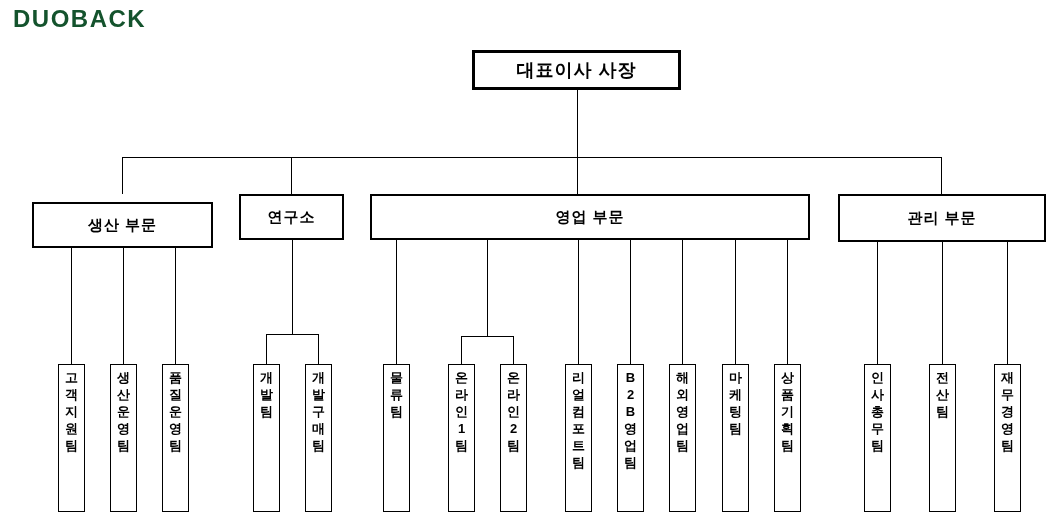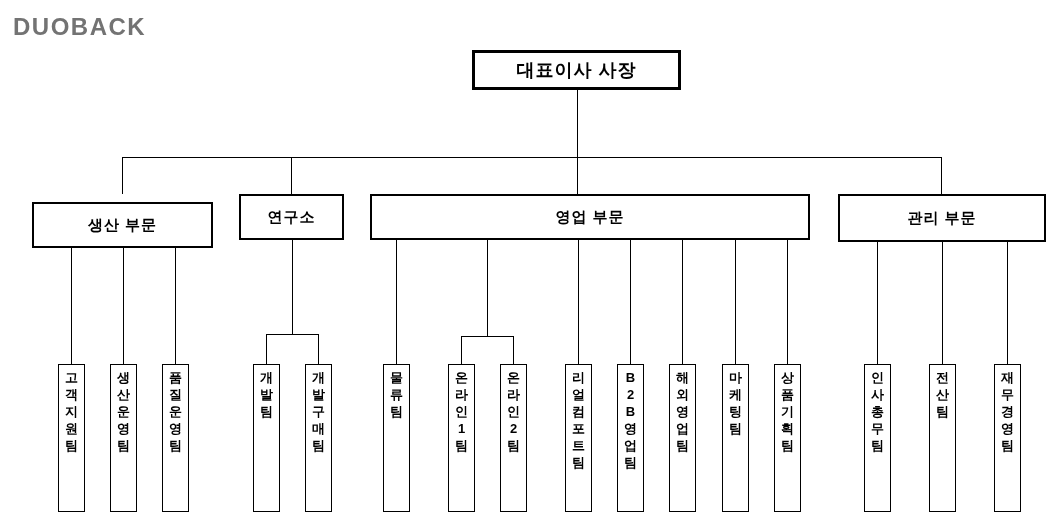--- a/index.html
+++ b/index.html
@@ -64,21 +64,21 @@
   }
   .line {
     position: absolute;
     background: #000000;
   }
 </style>
 </head>
 <body>
 
 <div id="canvas" style="background: rgb(255, 255, 255);">
-  <div class="logo" style="color: #737373; margin-top: 8px;">DUOBACK</div>
+  <div class="logo" style="color: #14532d;">DUOBACK</div>
   <div class="box root-box" style="left: 472px; top: 50px; width: 209px; height: 40px;">
     <span>대표이사 사장</span>
   </div>
   <div id="lines">
       <div class="line" style="left: 577px; top: 90px; width: 1px; height: 104px; background: rgb(0, 0, 0);"></div>
       <div class="line" style="left: 122px; top: 157px; width: 820px; height: 1px; background: rgb(0, 0, 0);"></div>
       <div class="line" style="left: 122px; top: 157px; width: 1px; height: 37px; background: rgb(0, 0, 0);"></div>
       <div class="line" style="left: 291px; top: 157px; width: 1px; height: 37px; background: rgb(0, 0, 0);"></div>
       <div class="line" style="left: 941px; top: 157px; width: 1px; height: 37px; background: rgb(0, 0, 0);"></div>
       <div class="line" style="left: 71px; top: 240px; width: 1px; height: 124px; background: rgb(0, 0, 0);"></div>

